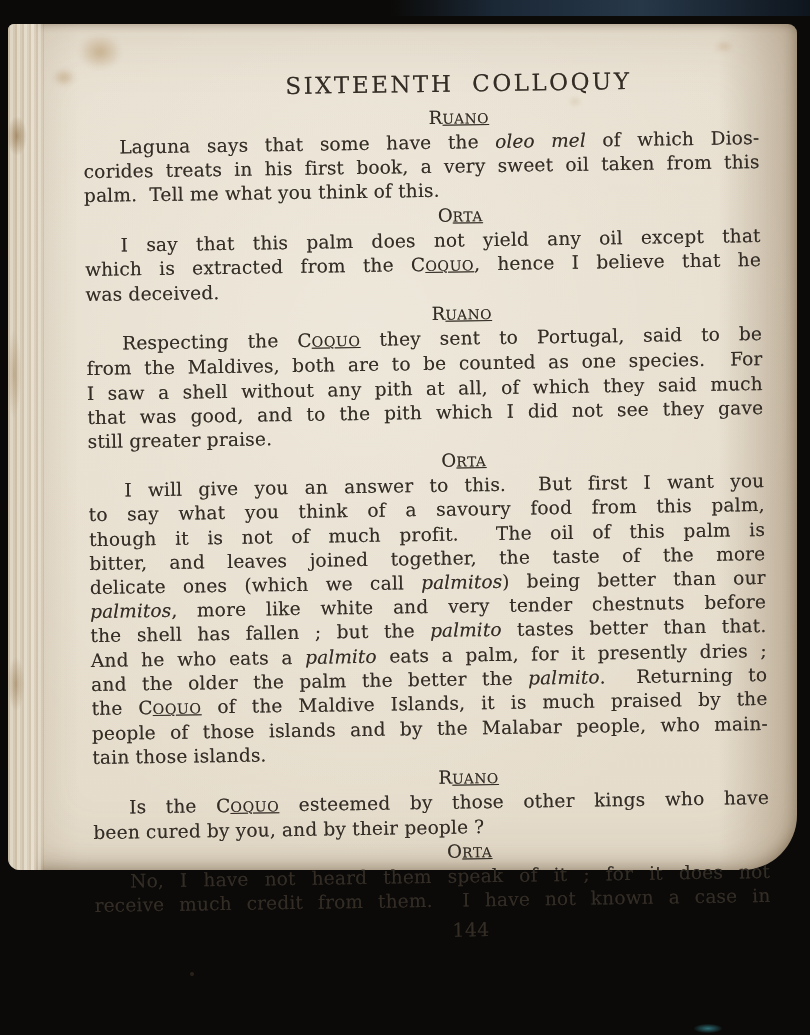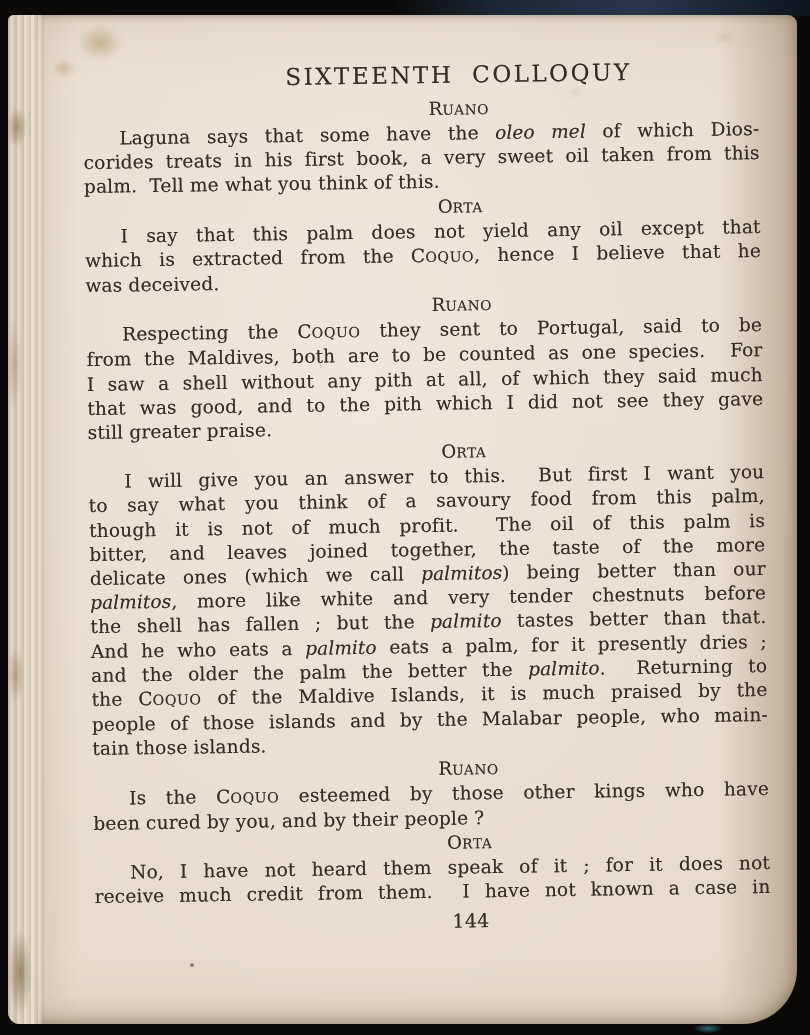--- a/index.html
+++ b/index.html
@@ -13,21 +13,21 @@
     position:absolute;top:0;left:390px;right:0;height:16px;
     background:linear-gradient(90deg, rgba(27,40,54,0) 0%, #1b2836 25%, #273849 60%, #0e151d 100%);
   }
   
   .teal-mark{
     position:absolute;left:694px;top:1024px;width:28px;height:9px;
     background:radial-gradient(ellipse at 50% 50%, var(--teal-mark,#2e6f78) 0%, rgba(46,111,120,0) 75%);
     filter:blur(.5px);
   }
   .page{
-    position:absolute;left:8px;top:15px;width:789px;height:1009px;
+    position:absolute;left:8px;top:24px;width:789px;height:846px;
     background-color:var(--paper,#e8e0d1);
     background-image:
       radial-gradient(ellipse at 45% 38%, rgba(255,255,250,.28), rgba(255,255,250,0) 72%),
       linear-gradient(90deg, rgba(150,125,92,.18) 0%, rgba(150,125,92,0) 9%, rgba(150,125,92,0) 90%, rgba(130,105,75,.32) 99%),
       linear-gradient(#e8e0d1, #e5dccb);
     border-radius:6px 9px 55px 12px;
     box-shadow:
       inset 0 0 70px rgba(125,100,70,.20),
       inset -4px 0 10px rgba(90,70,45,.22),
       inset 0 -12px 20px -8px rgba(95,75,50,.38),
@@ -64,21 +64,21 @@
     text-align:center;transform:translateX(38px);margin:0 0 10px 0;
   }
   .speaker{
     text-align:center;transform:translateX(38px);
     font-size:18px;line-height:19px;margin:2px 0;
   }
   .line{text-align:left;}
   .line.just{text-align:justify;text-align-last:justify;}
   .line.ind{padding-left:36px;}
   .line i{font-style:italic;letter-spacing:.1px;}
-  .scr{font-size:.76em;letter-spacing:.6px;}
+  .scr{font-size:.76em;letter-spacing:.6px;text-decoration:underline;}
   .page-number{
     text-align:center;transform:translateX(38px);
     margin-top:5px;font-size:19px;line-height:24px;
   }
 </style>
 </head>
 <body>
 
 <div class="binding-band"></div>
 <div class="teal-mark"></div>

